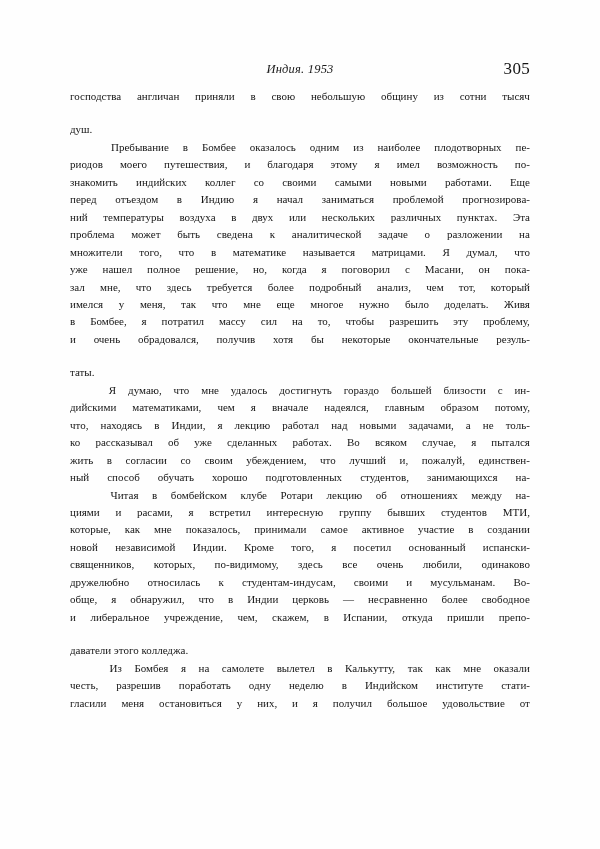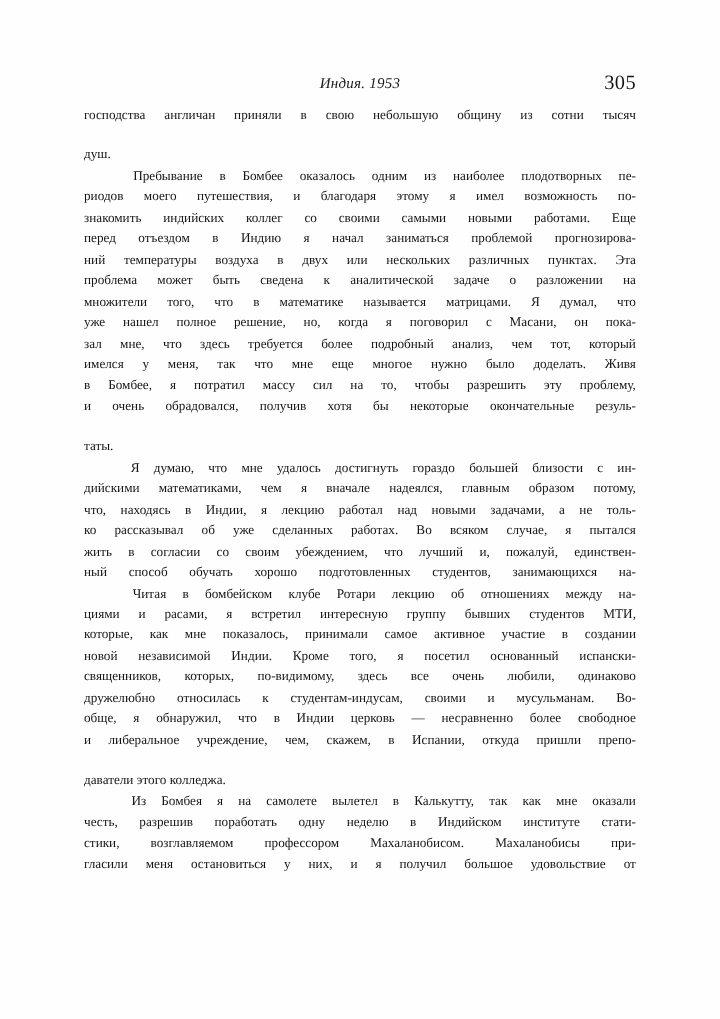--- a/index.html
+++ b/index.html
@@ -458,28 +458,20 @@
           <span class="w">разрешив</span>
           <span class="w">поработать</span>
           <span class="w">одну</span>
           <span class="w">неделю</span>
           <span class="w">в</span>
           <span class="w">Индийском</span>
           <span class="w">институте</span>
           <span class="w">стати-</span>
         </span>
         <span class="line just">
-          <span class="w">стики,</span>
-          <span class="w">возглавляемом</span>
-          <span class="w">профессором</span>
-          <span class="w">Махаланобисом.</span>
-          <span class="w">Махаланобисы</span>
-          <span class="w">при-</span>
-        </span>
-        <span class="line just">
           <span class="w">гласили</span>
           <span class="w">меня</span>
           <span class="w">остановиться</span>
           <span class="w">у</span>
           <span class="w">них,</span>
           <span class="w">и</span>
           <span class="w">я</span>
           <span class="w">получил</span>
           <span class="w">большое</span>
           <span class="w">удовольствие</span>

